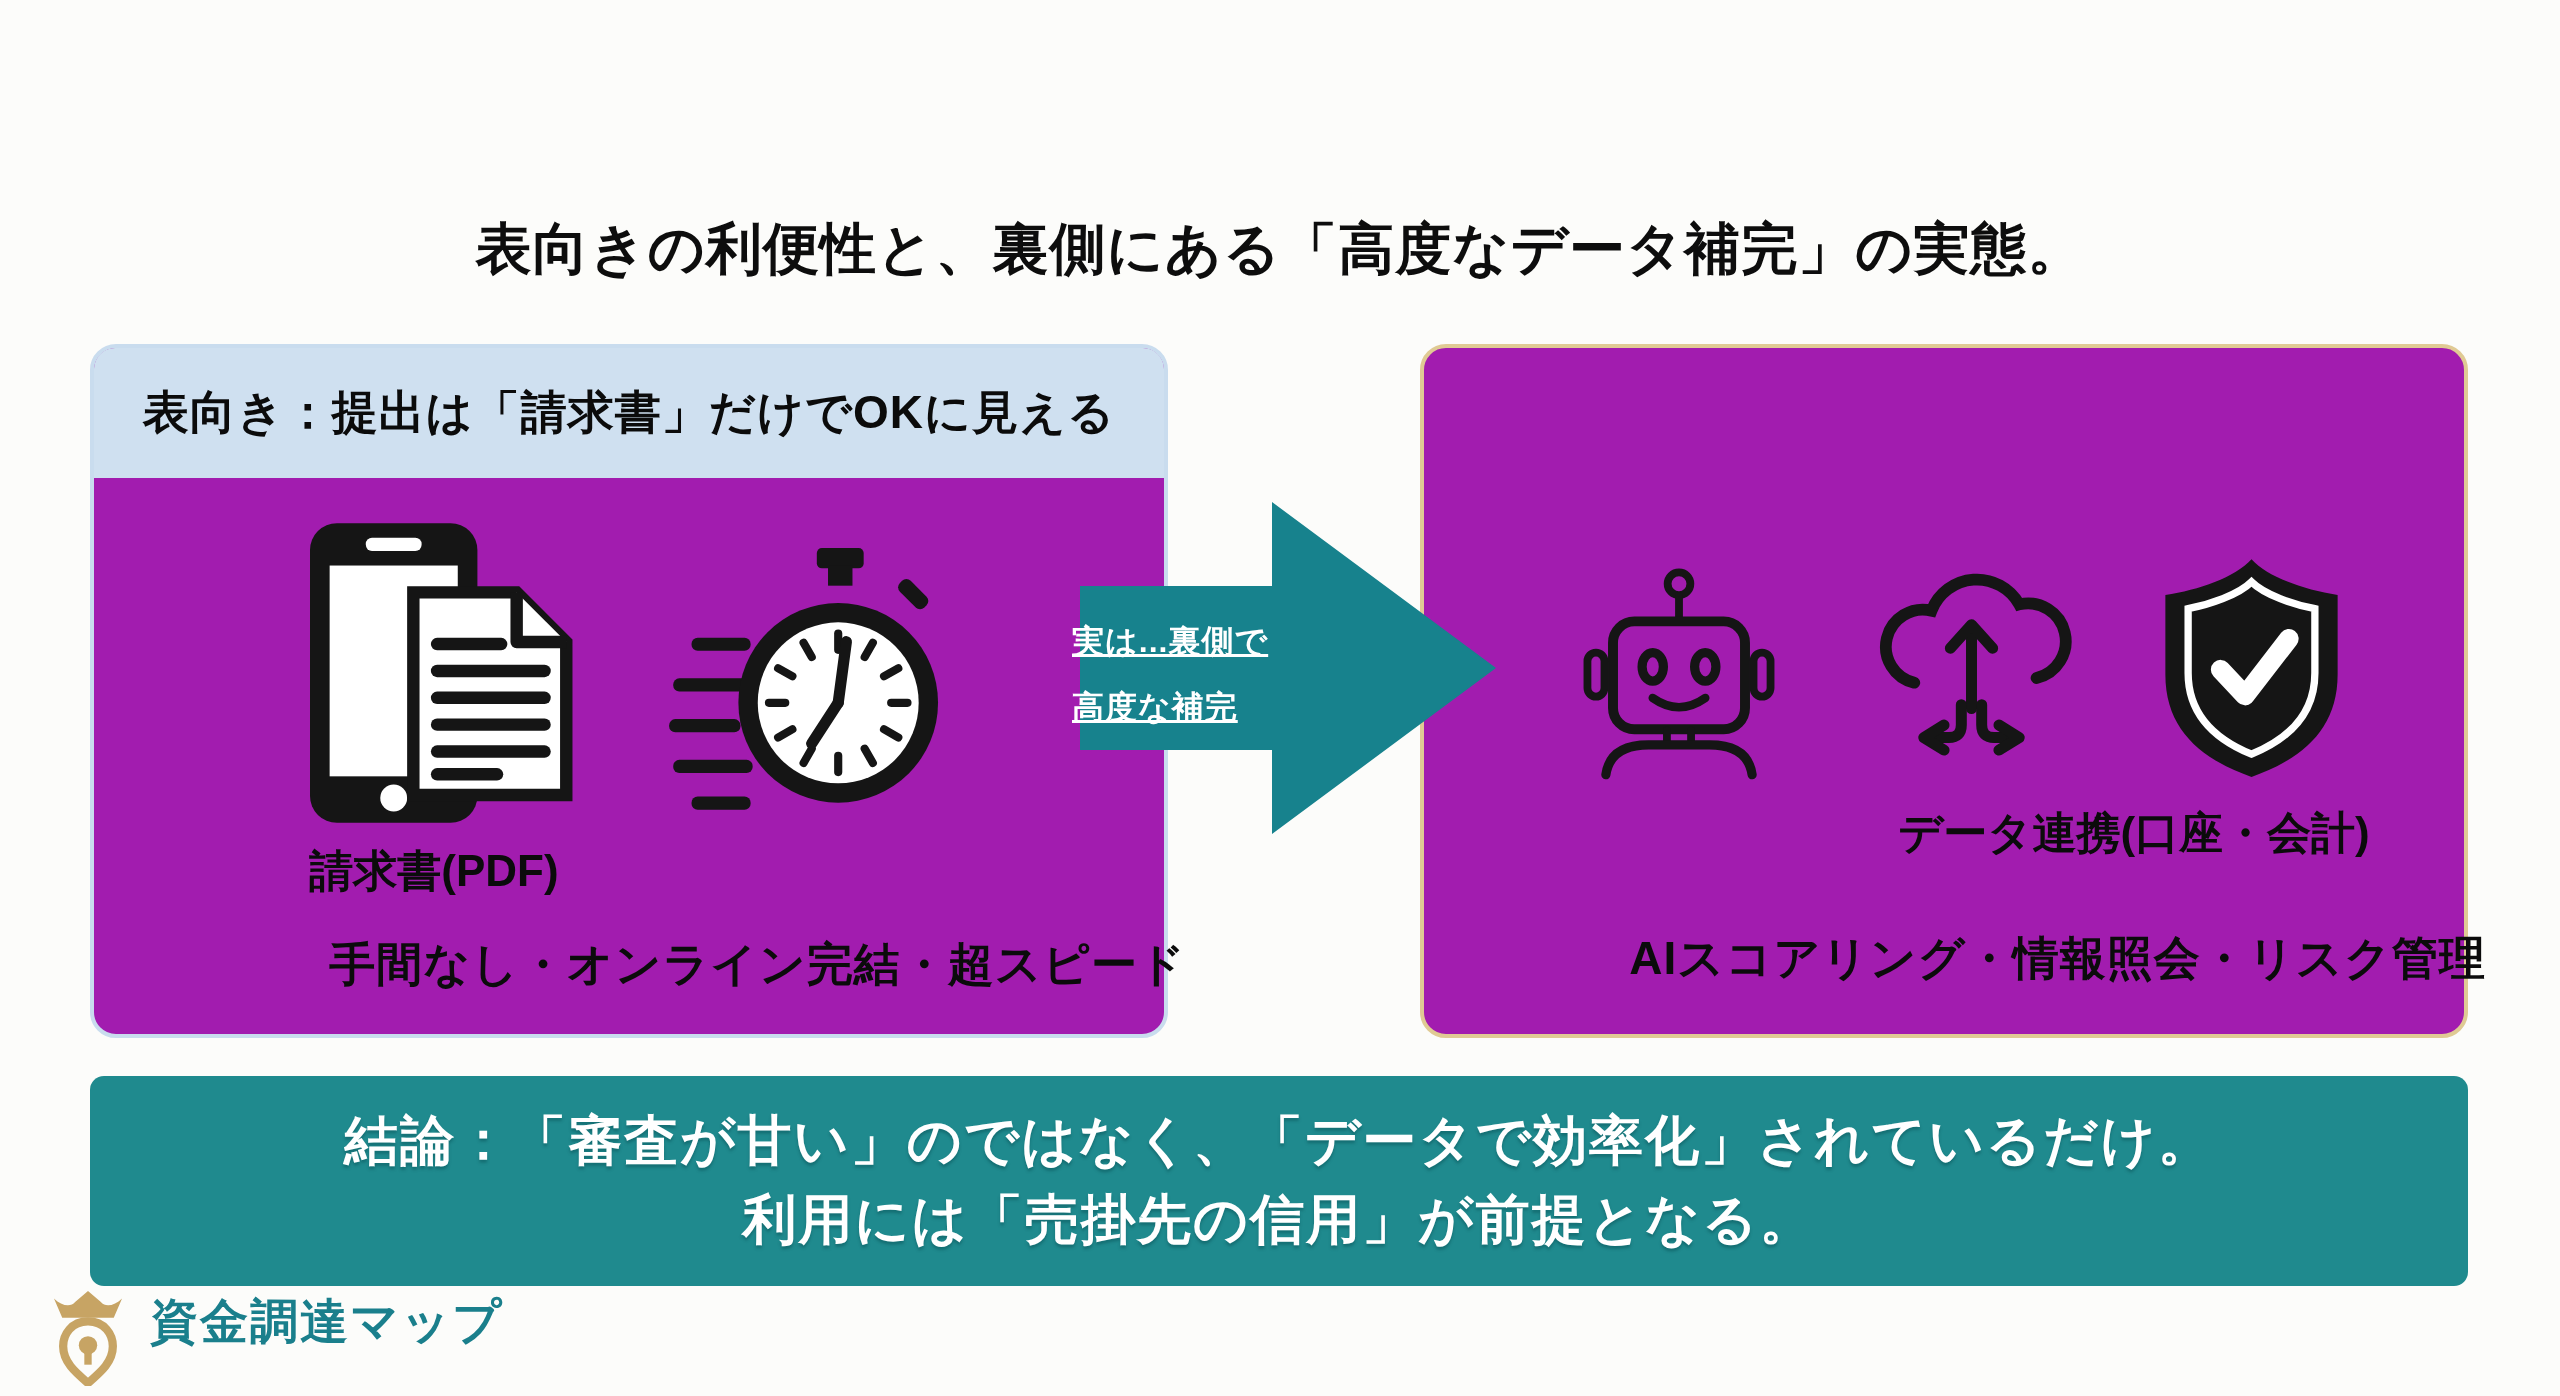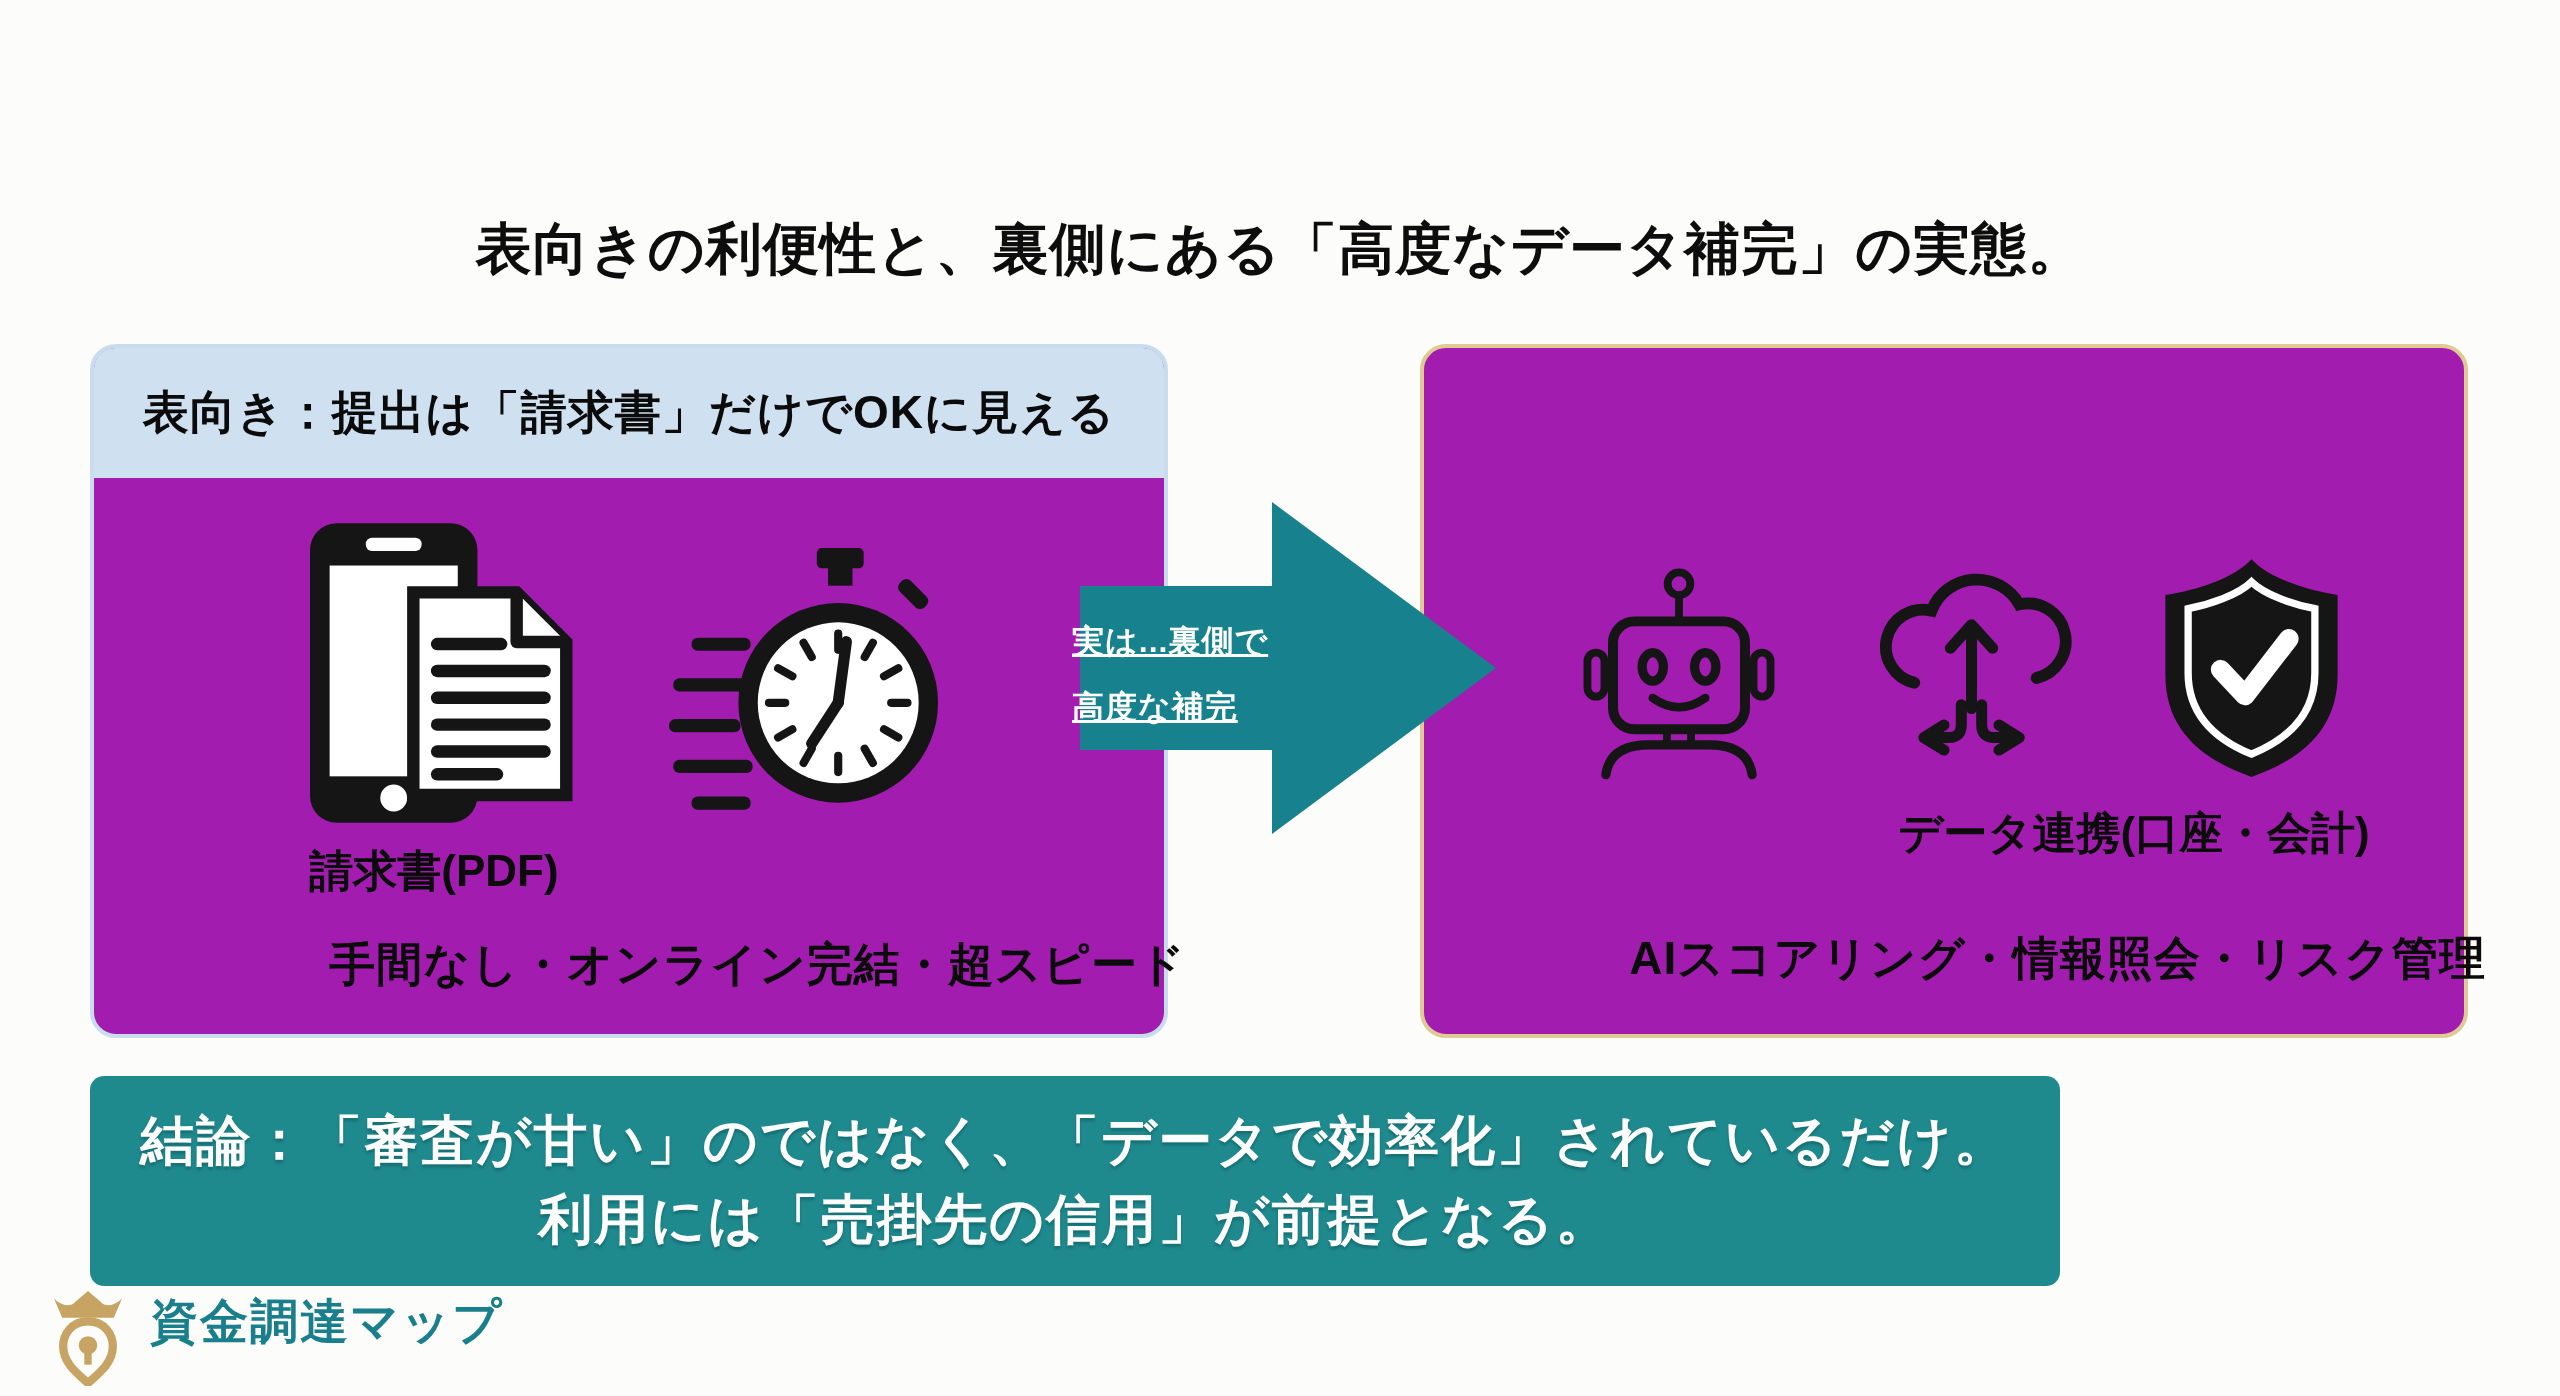--- a/index.html
+++ b/index.html
@@ -49,21 +49,21 @@
     position:absolute;left:0;width:100%;text-align:right;
     font-size:46px;font-weight:800;color:#0b0b0b;letter-spacing:1px;margin-left:22px;
   }
   .arrow-wrap{position:absolute;left:1072px;top:500px;width:430px;height:336px;z-index:5}
   .arrow-wrap svg{position:absolute;left:0;top:0}
   .arrow-caption{
     position:absolute;left:0;top:108px;width:368px;
     font-size:32px;font-weight:800;color:var(--white);line-height:66px;letter-spacing:1px;text-decoration:underline;
   }
   .conclusion{
-    position:absolute;left:90px;top:1076px;width:1970px;height:210px;
+    position:absolute;left:90px;top:1076px;width:2378px;height:210px;
     background:var(--banner-teal);border-radius:14px;
     display:flex;flex-direction:column;align-items:center;justify-content:center;
     gap:6px;
   }
   .conclusion div{
     font-size:54px;font-weight:800;color:var(--white);letter-spacing:2px;
     text-shadow:0 3px 3px rgba(0,60,65,.35);text-align:center;
   }
   .brand{position:absolute;left:42px;top:1290px;display:flex;align-items:flex-start}
   .brand-name{font-size:48px;font-weight:800;color:var(--brand-teal);margin-left:16px;letter-spacing:2px}

